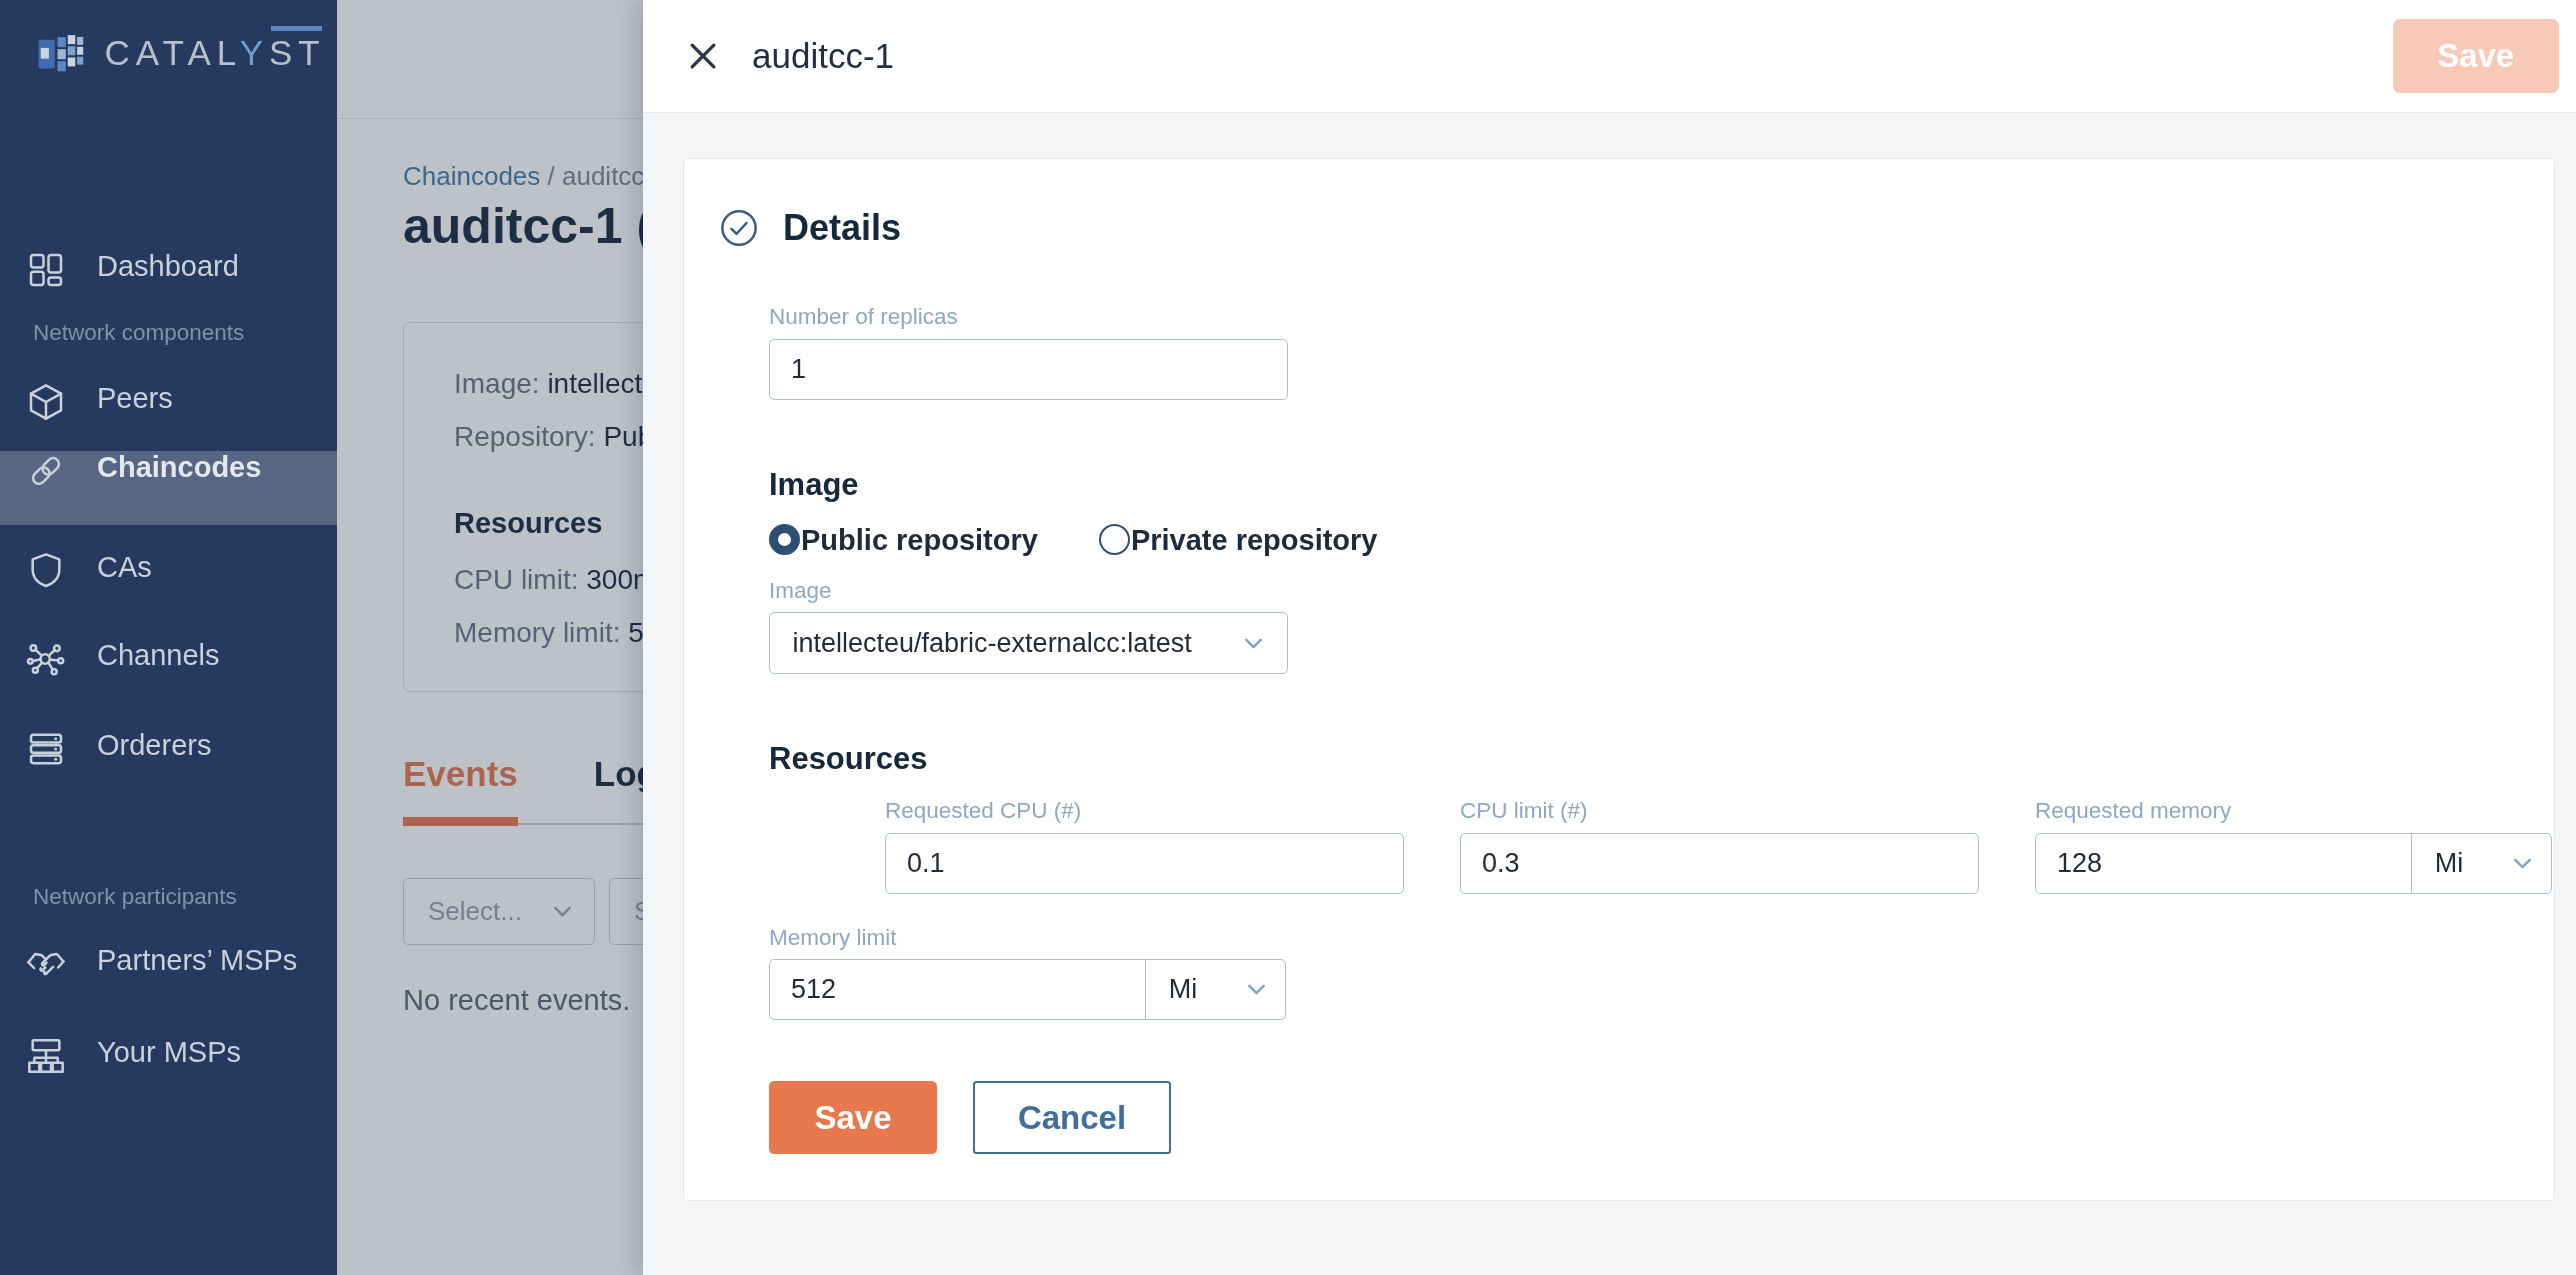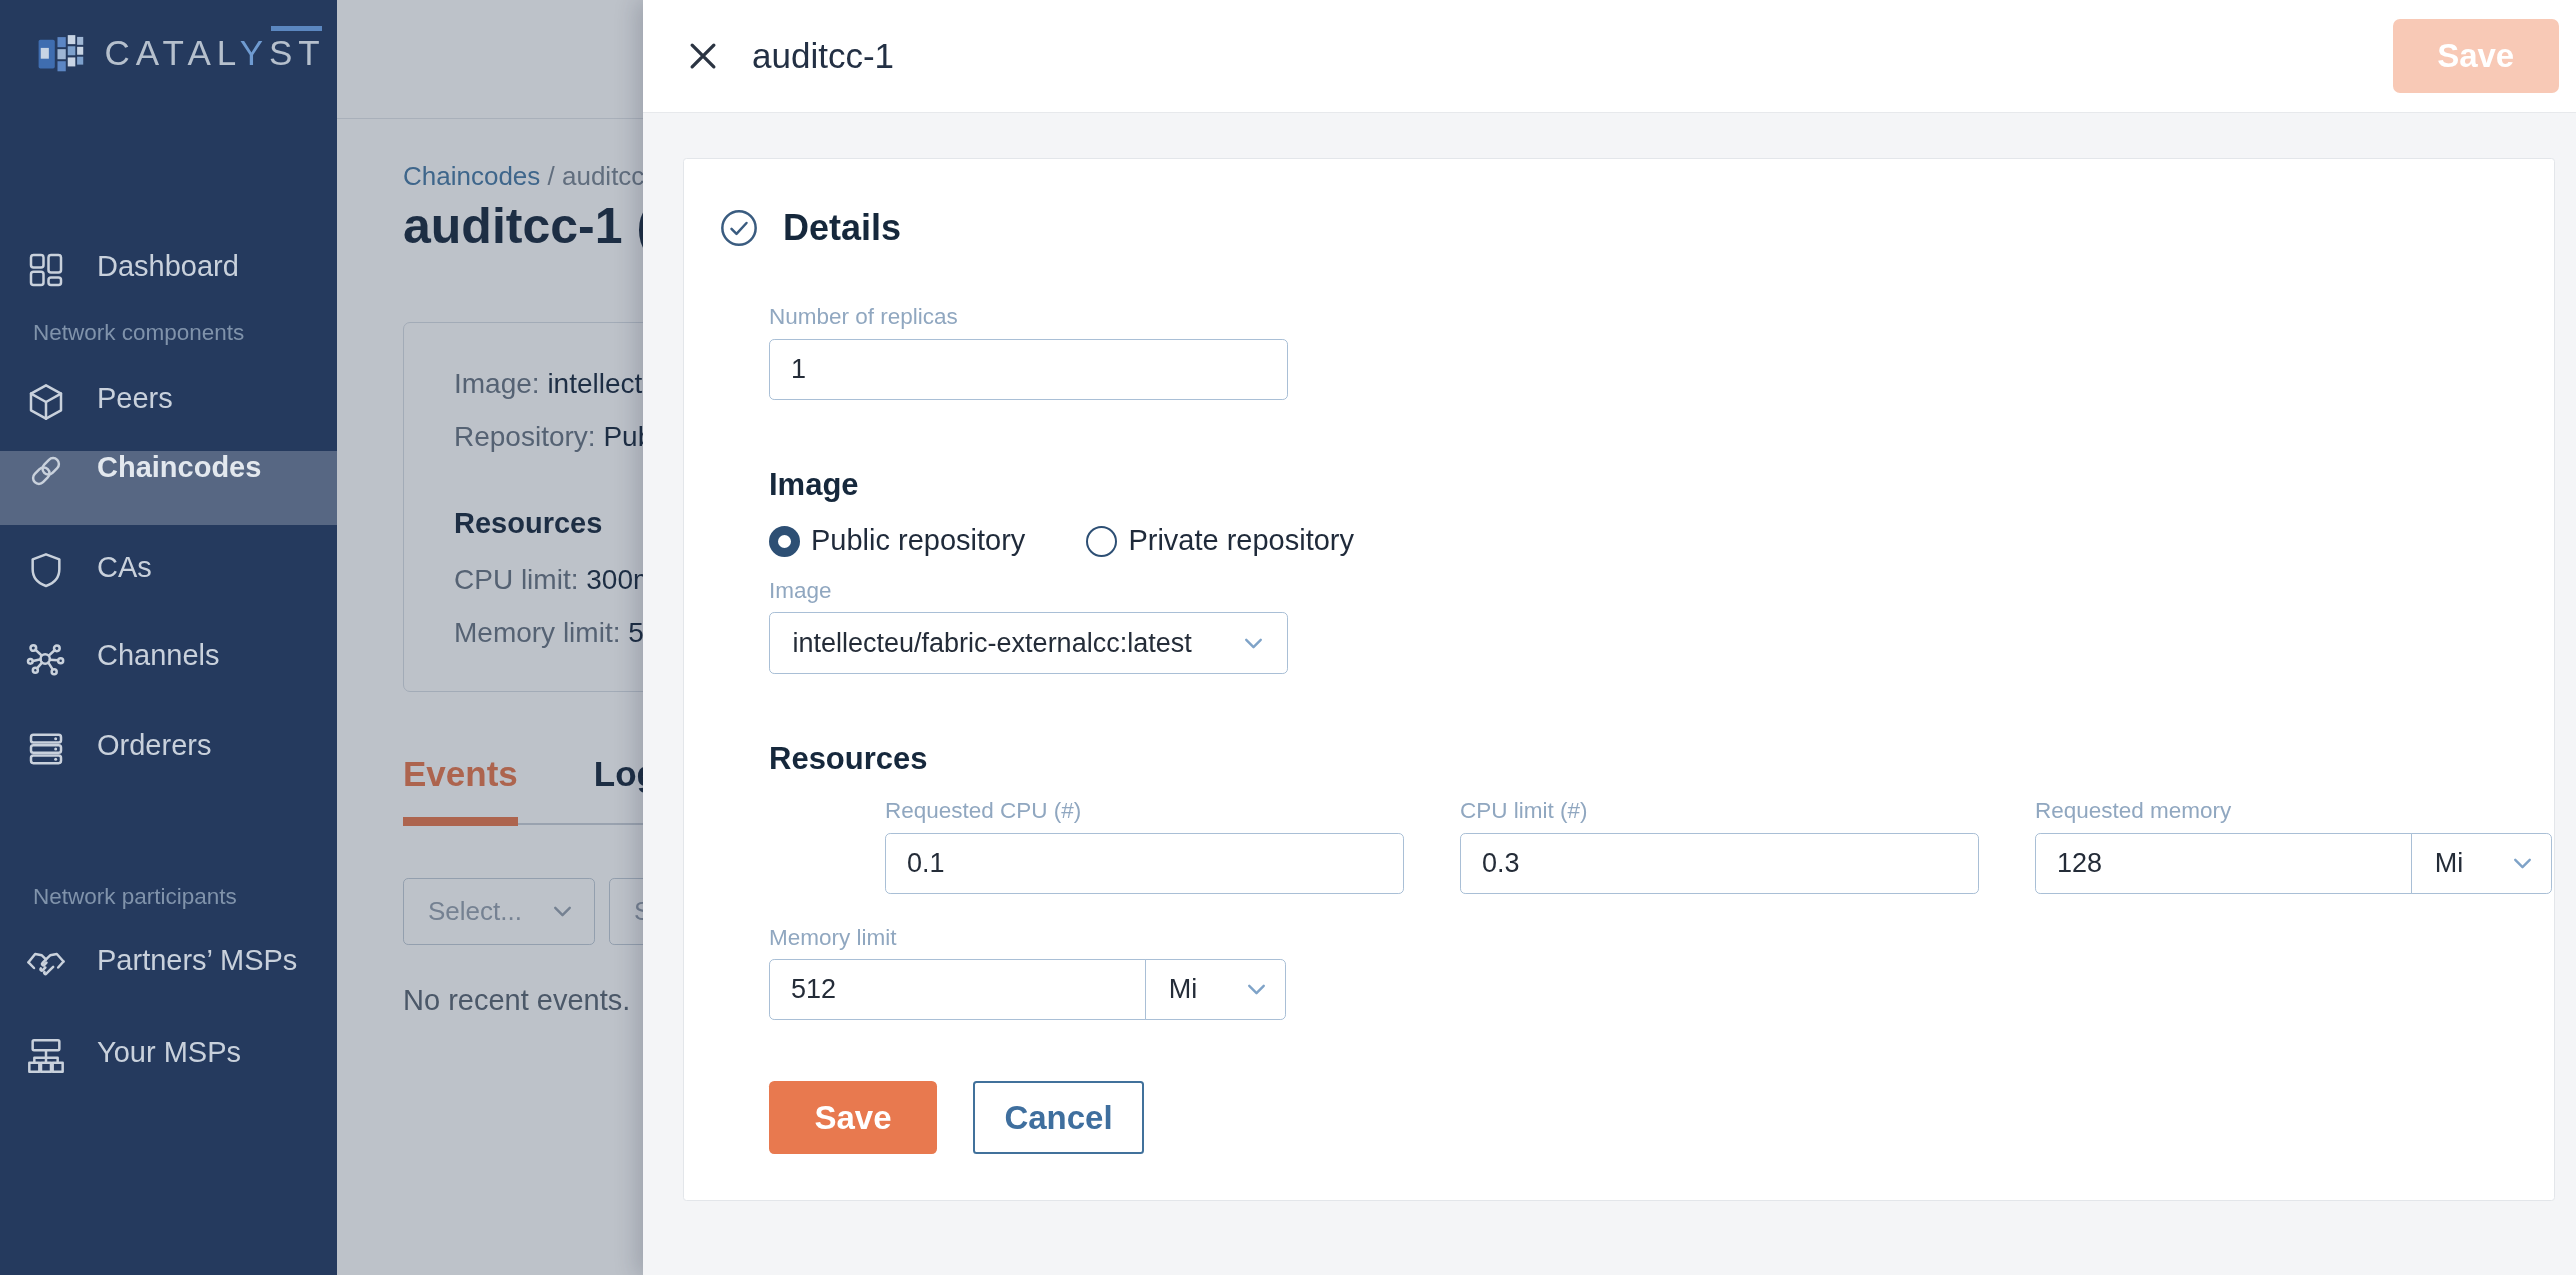--- a/index.html
+++ b/index.html
@@ -49,36 +49,36 @@
   .header-save{margin-left:auto;width:166px;height:74px;background:#f8c9b6;color:#fff;font-size:33px;font-weight:700;border:none;border-radius:7px;cursor:default;}
   .modal-card{position:absolute;left:40px;top:158px;right:21px;height:1043px;background:#fff;border:0.9px solid #e3e6ea;border-radius:3.5px;box-sizing:border-box;padding:48px 0 0 85px;}
   .details-heading{display:flex;align-items:center;gap:24px;margin-left:-50px;}
   .check-icon{width:40px;height:40px;}
   .h-details{font-size:36px;font-weight:700;color:#16283c;}
   .field-label{font-size:22.5px;color:#90a7c0;margin-bottom:8.6px;}
   .ml-64{margin-top:55px;}
   input.text{width:519px;height:61px;border:1.7px solid #a9bfd6;border-radius:5.2px;font-size:27px;color:#242c38;padding:0 21px;box-sizing:border-box;background:#fff;outline:none;font-family:inherit;}
   .section-heading{font-size:31px;font-weight:700;color:#16283c;margin-top:67px;}
   .radio-row{display:flex;align-items:center;gap:61px;margin-top:21px;font-size:29px;color:#1f2a3a;}
-  .radio-opt{display:flex;align-items:flex-end;gap:11px;cursor:pointer;}
+  .radio-opt{display:flex;align-items:flex-start;gap:1px;cursor:pointer;font-weight:bold;}
   .radio{width:31px;height:31px;border-radius:50%;box-sizing:border-box;background:#fff;}
   .radio.checked{border:9.5px solid #2d4f74;}
   .radio.unchecked{border:2.6px solid #2d4f74;}
   .mt-24{margin-top:21px;}
   .select-box{width:519px;height:62px;border:1.7px solid #a9bfd6;border-radius:5.2px;display:flex;align-items:center;justify-content:space-between;padding:0 19px 0 22.5px;font-size:27px;color:#242c38;background:#fff;box-sizing:border-box;cursor:pointer;}
   .chev{width:29px;height:29px;}
   .res-grid{display:flex;gap:56px;margin-top:21px;justify-content:flex-end;}
   .res-col{width:519px;}
   .mem-group{display:flex;width:519px;}
   .mem-group input.text{width:378px;border-radius:5.2px 0 0 5.2px;}
   .unit-select{width:141px;margin-left:-1.7px;border:1.7px solid #a9bfd6;border-radius:0 5.2px 5.2px 0;display:flex;align-items:center;justify-content:space-between;padding:0 14px 0 22.5px;font-size:27px;color:#242c38;background:#fff;box-sizing:border-box;cursor:pointer;}
   .mem-limit{margin-top:31px;}
   .btn-row{display:flex;gap:36px;margin-top:61px;}
   .btn-save{width:168px;height:73px;background:#e8794f;color:#fff;font-size:33px;font-weight:700;border:none;border-radius:5.2px;cursor:pointer;}
-  .btn-cancel{width:171px;height:73px;background:#fff;color:#3f6f9e;font-size:33px;font-weight:700;border:2.6px solid #41719b;border-radius:3.5px;cursor:pointer;box-sizing:border-box;}
+  .btn-cancel{width:198px;height:73px;background:#fff;color:#3f6f9e;font-size:33px;font-weight:700;border:2.6px solid #41719b;border-radius:3.5px;cursor:pointer;box-sizing:border-box;}
 </style>
 </head>
 <body>
 
 <nav class="sidebar">
   <div class="logo-row">
     <span class="logo-cube">
       <svg viewBox="0 0 30 28">
         <rect x="2" y="6" width="9" height="16" fill="#3f6db0" rx="1"></rect>
         <rect x="3.2" y="10.5" width="4.5" height="6" fill="#c8d4e4"></rect>

